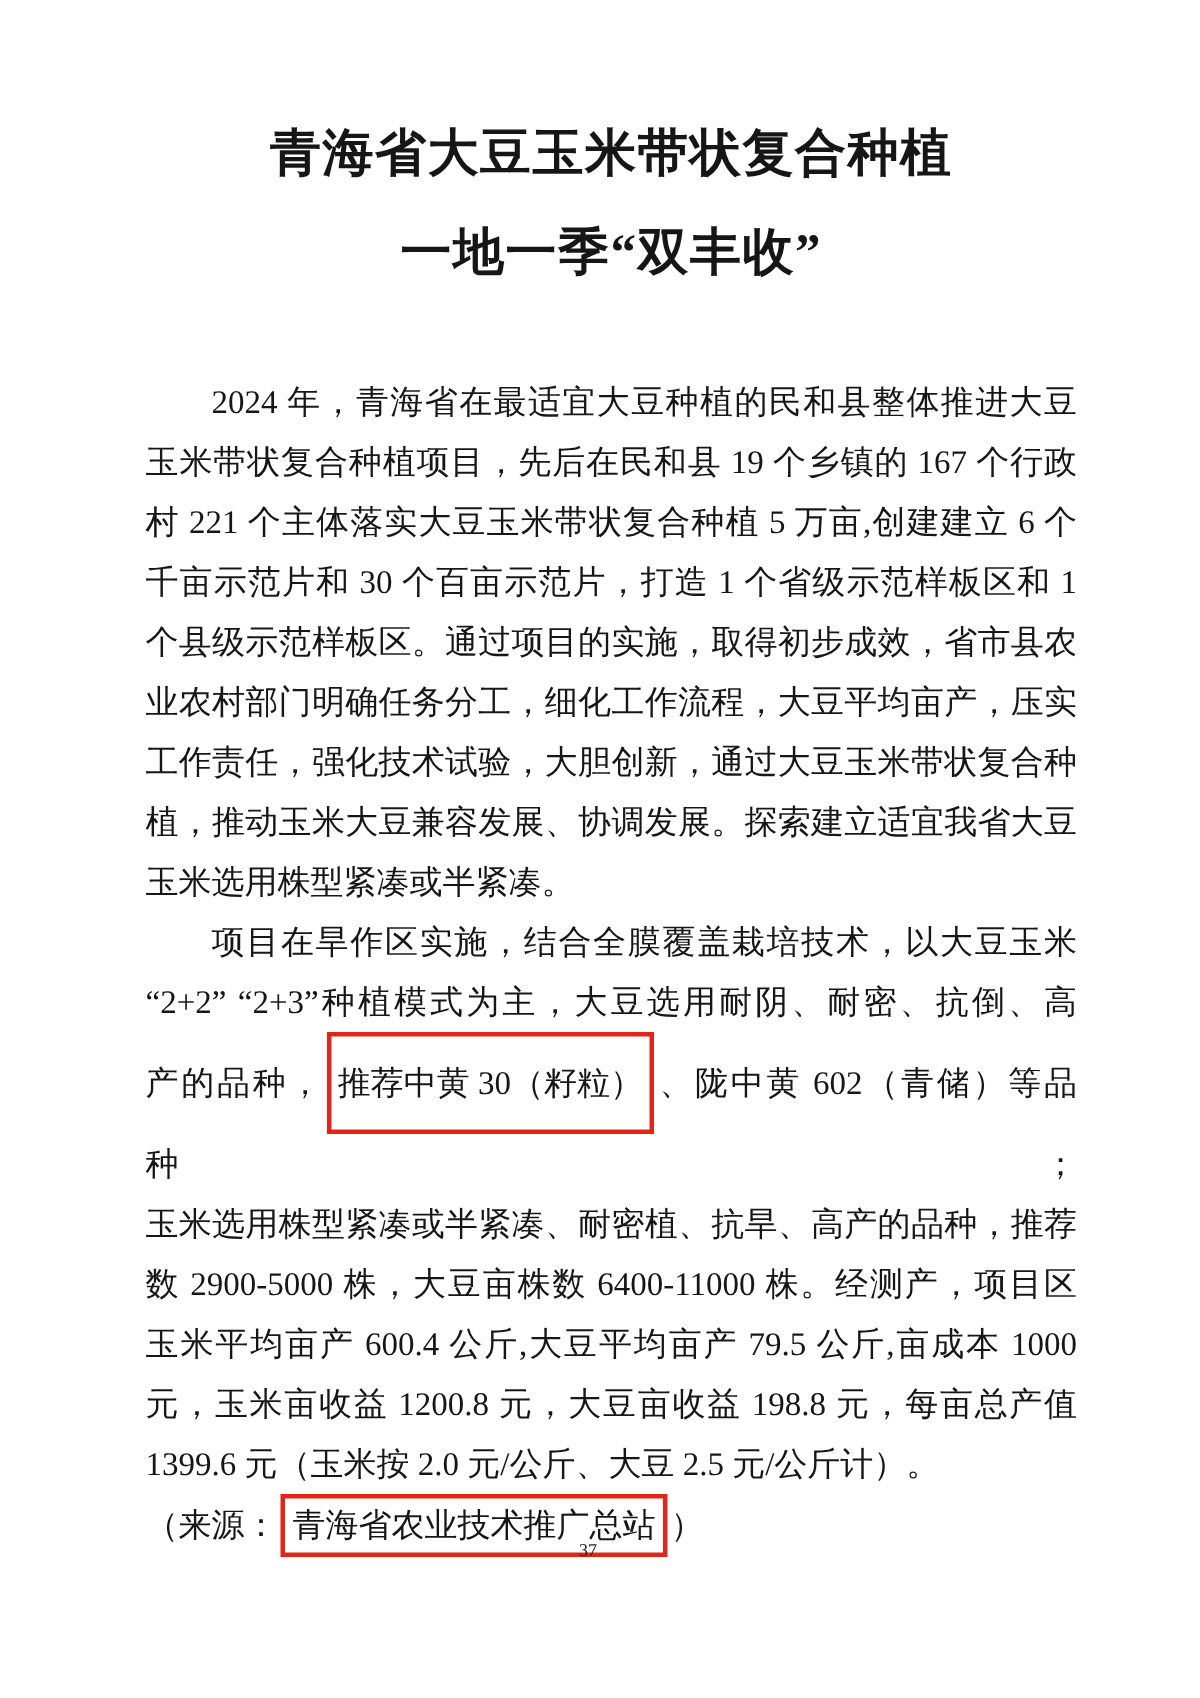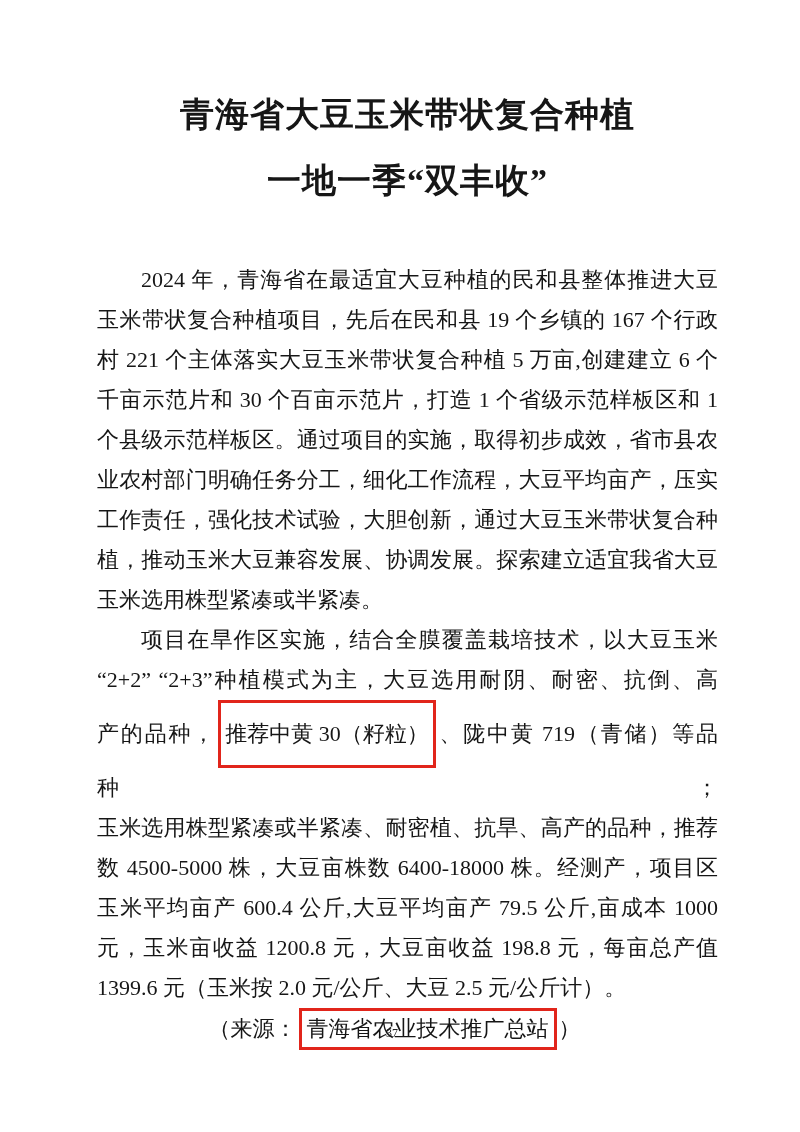--- a/index.html
+++ b/index.html
@@ -11,21 +11,21 @@
     margin: 0 auto;
     background: #ffffff;
     color: var(--ink);
     font-family: "Liberation Serif", "DejaVu Serif", serif;
     overflow: hidden;
     box-sizing: border-box;
     padding-top: 85px;
   }
   .title {
     width: 621px;
-    margin: 12px 82px 0 97px;
+    margin: 0 82px 0 97px;
     text-align: center;
     font-size: 34px;
     font-weight: bold;
     line-height: 36px;
     letter-spacing: 1px;
     white-space: nowrap;
   }
   .title + .title { margin-top: 30px; }
   .body-block {
     width: 621px;
@@ -46,21 +46,21 @@
   .redbox {
     display: inline-block;
     border: 3px solid var(--red);
     padding: 16px 4px;
     margin: 0 2px;
     line-height: 30px;
     vertical-align: baseline;
   }
   .source-line {
     display: block;
-    text-align: center;
+    text-align: left;
     padding-right: 26px;
     white-space: nowrap;
     font-family: Liberation Serif, serif;
   }
   .source-line .redbox { padding: 3px 5px; }
   .pageno {
     position: absolute;
     left: 97px;
     width: 590px;
     top: 1026px;
@@ -87,23 +87,23 @@
       <span class="line j">个县级示范样板区。通过项目的实施，取得初步成效，省市县农</span>
       <span class="line j">业农村部门明确任务分工，细化工作流程，大豆平均亩产，压实</span>
       <span class="line j">工作责任，强化技术试验，大胆创新，通过大豆玉米带状复合种</span>
       <span class="line j">植，推动玉米大豆兼容发展、协调发展。探索建立适宜我省大豆</span>
       <span class="line last">玉米选用株型紧凑或半紧凑。</span>
     </div>
 
     <div class="para">
       <span class="line j indent">项目在旱作区实施，结合全膜覆盖栽培技术，以大豆玉米</span>
       <span class="line j">“2+2” “2+3”种植模式为主，大豆选用耐阴、耐密、抗倒、高</span>
-      <span class="line j"><span>产的品种，</span><span class="redbox">推荐中黄 30（籽粒）</span><span>、陇中黄 719（青储）等品种；</span></span>
+      <span class="line j"><span>产的品种，</span><span class="redbox">推荐中黄 30（籽粒）</span><span>、陇中黄 602（青储）等品种；</span></span>
       <span class="line j">玉米选用株型紧凑或半紧凑、耐密植、抗旱、高产的品种，推荐</span>
-      <span class="line j">数 4500-5000 株，大豆亩株数 6400-18000 株。经测产，项目区</span>
+      <span class="line j">数 2900-5000 株，大豆亩株数 6400-11000 株。经测产，项目区</span>
       <span class="line j">玉米平均亩产 600.4 公斤,大豆平均亩产 79.5 公斤,亩成本 1000</span>
       <span class="line j">元，玉米亩收益 1200.8 元，大豆亩收益 198.8 元，每亩总产值</span>
       <span class="line last">1399.6 元（玉米按 2.0 元/公斤、大豆 2.5 元/公斤计）。</span>
     </div>
 
     <span class="source-line"><span>（来源：</span><span class="redbox">青海省农业技术推广总站</span><span>）</span></span>
 
   </div>
 
   <div class="pageno">37</div>

